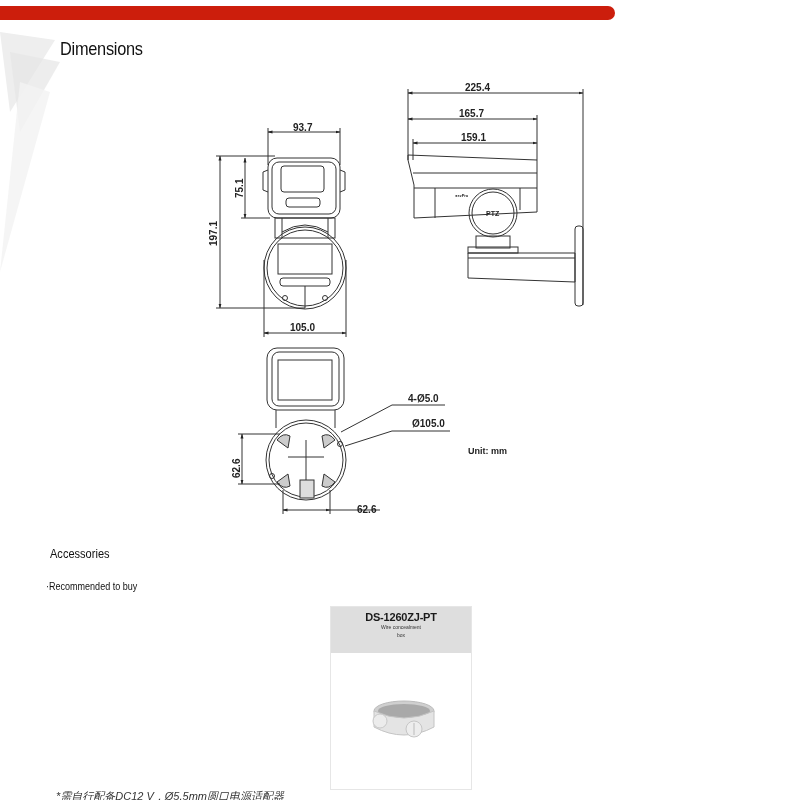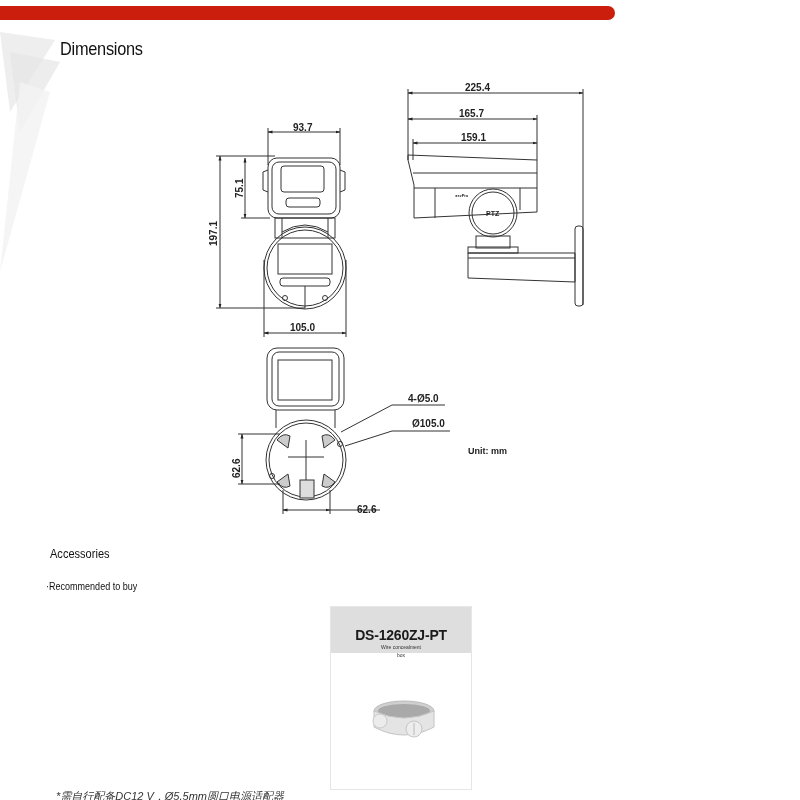--- a/index.html
+++ b/index.html
@@ -12,21 +12,21 @@
              letter-spacing:-0.3px; transform:scaleX(0.86); transform-origin:left top; color:#111; }
   .drawing { position:absolute; left:0; top:0; width:800px; height:540px; }
   .drawing text { font-family:"Liberation Sans", sans-serif; font-weight:bold; fill:#222; }
   .h-acc { position:absolute; left:50px; top:546px; font-size:13px; color:#111;
            transform:scaleX(0.85); transform-origin:left top; }
   .recommend { position:absolute; left:46px; top:580px; font-size:11px; color:#111;
                transform:scaleX(0.82); transform-origin:left top; }
   .card { position:absolute; left:330px; top:606px; width:140px; height:182px; background:#fff;
           border:1px solid #e6e6e6; }
   .card-head { height:46px; background:#dedede; text-align:center; }
-  .card-model { font-size:14px; font-weight:bold; padding-top:20px; color:#1a1a1a; letter-spacing:-0.2px; }
+  .card-model { font-size:11px; font-weight:bold; padding-top:4px; color:#1a1a1a; letter-spacing:-0.2px; }
   .card-sub1 { font-size:5px; color:#333; margin-top:1px; }
   .card-sub2 { font-size:5px; color:#333; margin-top:2px; }
   .card-img { position:absolute; left:35px; top:88px; width:72px; height:48px; }
   .footnote { position:absolute; left:56px; top:789px; font-size:11px; color:#333; font-style:italic;
               white-space:nowrap; }
 </style>
 </head>
 <body>
 
 <div class="redbar"></div>

